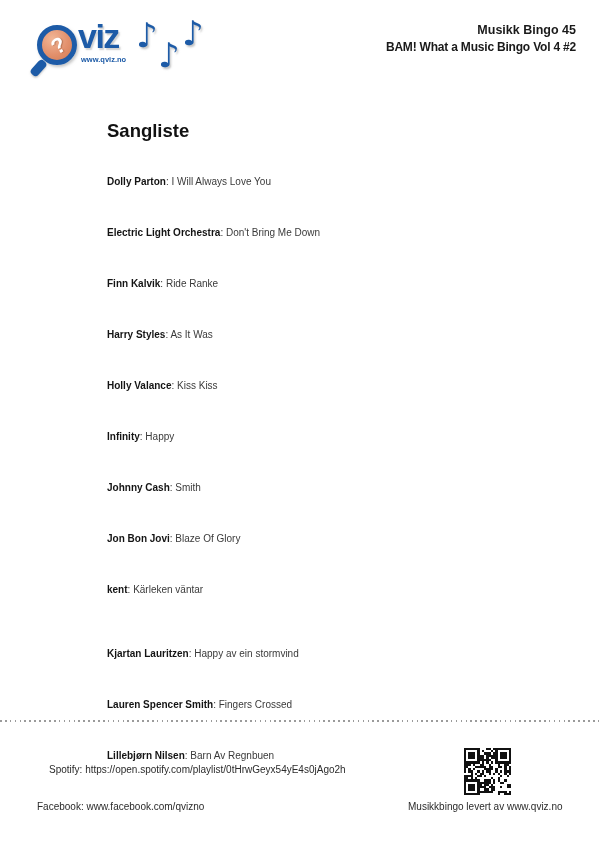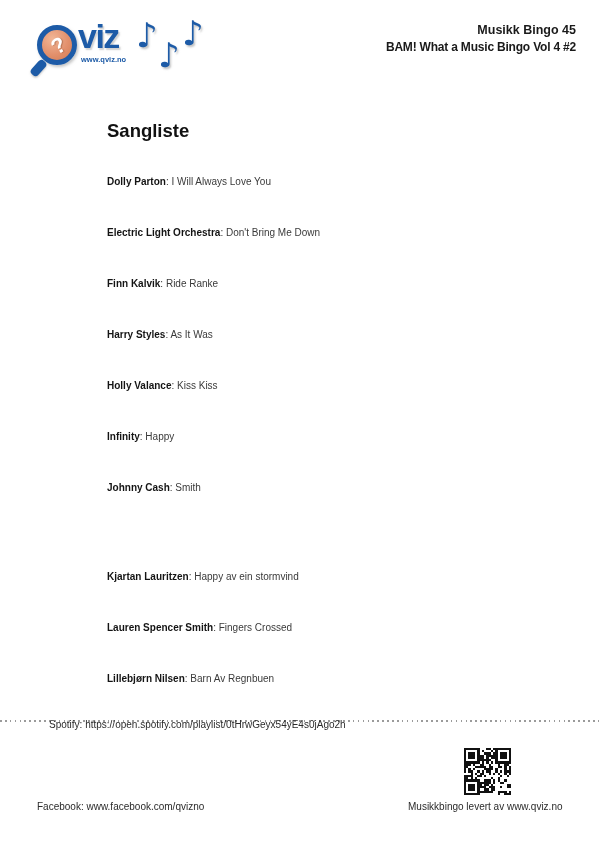--- a/index.html
+++ b/index.html
@@ -42,21 +42,21 @@
   .songs { position:absolute; left:107px; top:112px; font-size:10px; line-height:12.75px;
            color:#3a3a3a; white-space:pre-wrap; }
   .artist { font-weight:bold; color:#141414; }
   .sep { color:#3a3a3a; }
 
   
   .divider { position:absolute; left:0; top:720px; width:600px; height:1.8px;
              background:repeating-linear-gradient(90deg, #9b9b9b 0 1.6px, transparent 1.6px 4.9px); }
 
   
-  .spotify-line  { position:absolute; left:49px; top:719px; font-size:10px; color:#2b2b2b; }
+  .spotify-line  { position:absolute; left:49px; top:764px; font-size:10px; color:#2b2b2b; }
   .facebook-line { position:absolute; left:37px; top:801px; font-size:10px; color:#2b2b2b; }
   .provider-line { position:absolute; left:408px; top:801px; font-size:10px; color:#2b2b2b; }
   .qr { position:absolute; left:464px; top:748px; width:47px; height:47px; }
 </style>
 </head>
 <body>
 
 <div class="page">
 
   <div class="logo">
@@ -94,21 +94,23 @@
       <div class="song-row"><span class="artist">Finn Kalvik</span><span class="sep">: </span><span class="title">Ride Ranke</span></div>
     
       <div class="song-row"><span class="artist">Harry Styles</span><span class="sep">: </span><span class="title">As It Was</span></div>
     
       <div class="song-row"><span class="artist">Holly Valance</span><span class="sep">: </span><span class="title">Kiss Kiss</span></div>
     
       <div class="song-row"><span class="artist">Infinity</span><span class="sep">: </span><span class="title">Happy</span></div>
     
       <div class="song-row"><span class="artist">Johnny Cash</span><span class="sep">: </span><span class="title">Smith</span></div>
     
-    
+      <div class="song-row"><span class="artist">Jon Bon Jovi</span><span class="sep">: </span><span class="title">Blaze Of Glory</span></div>
+    
+      <div class="song-row"><span class="artist">kent</span><span class="sep">: </span><span class="title">Kärleken väntar</span></div>
     
     
       <div class="song-row"><span class="artist">Kjartan Lauritzen</span><span class="sep">: </span><span class="title">Happy av ein stormvind</span></div>
     
       <div class="song-row"><span class="artist">Lauren Spencer Smith</span><span class="sep">: </span><span class="title">Fingers Crossed</span></div>
     
       <div class="song-row"><span class="artist">Lillebjørn Nilsen</span><span class="sep">: </span><span class="title">Barn Av Regnbuen</span></div>
     
       
     

